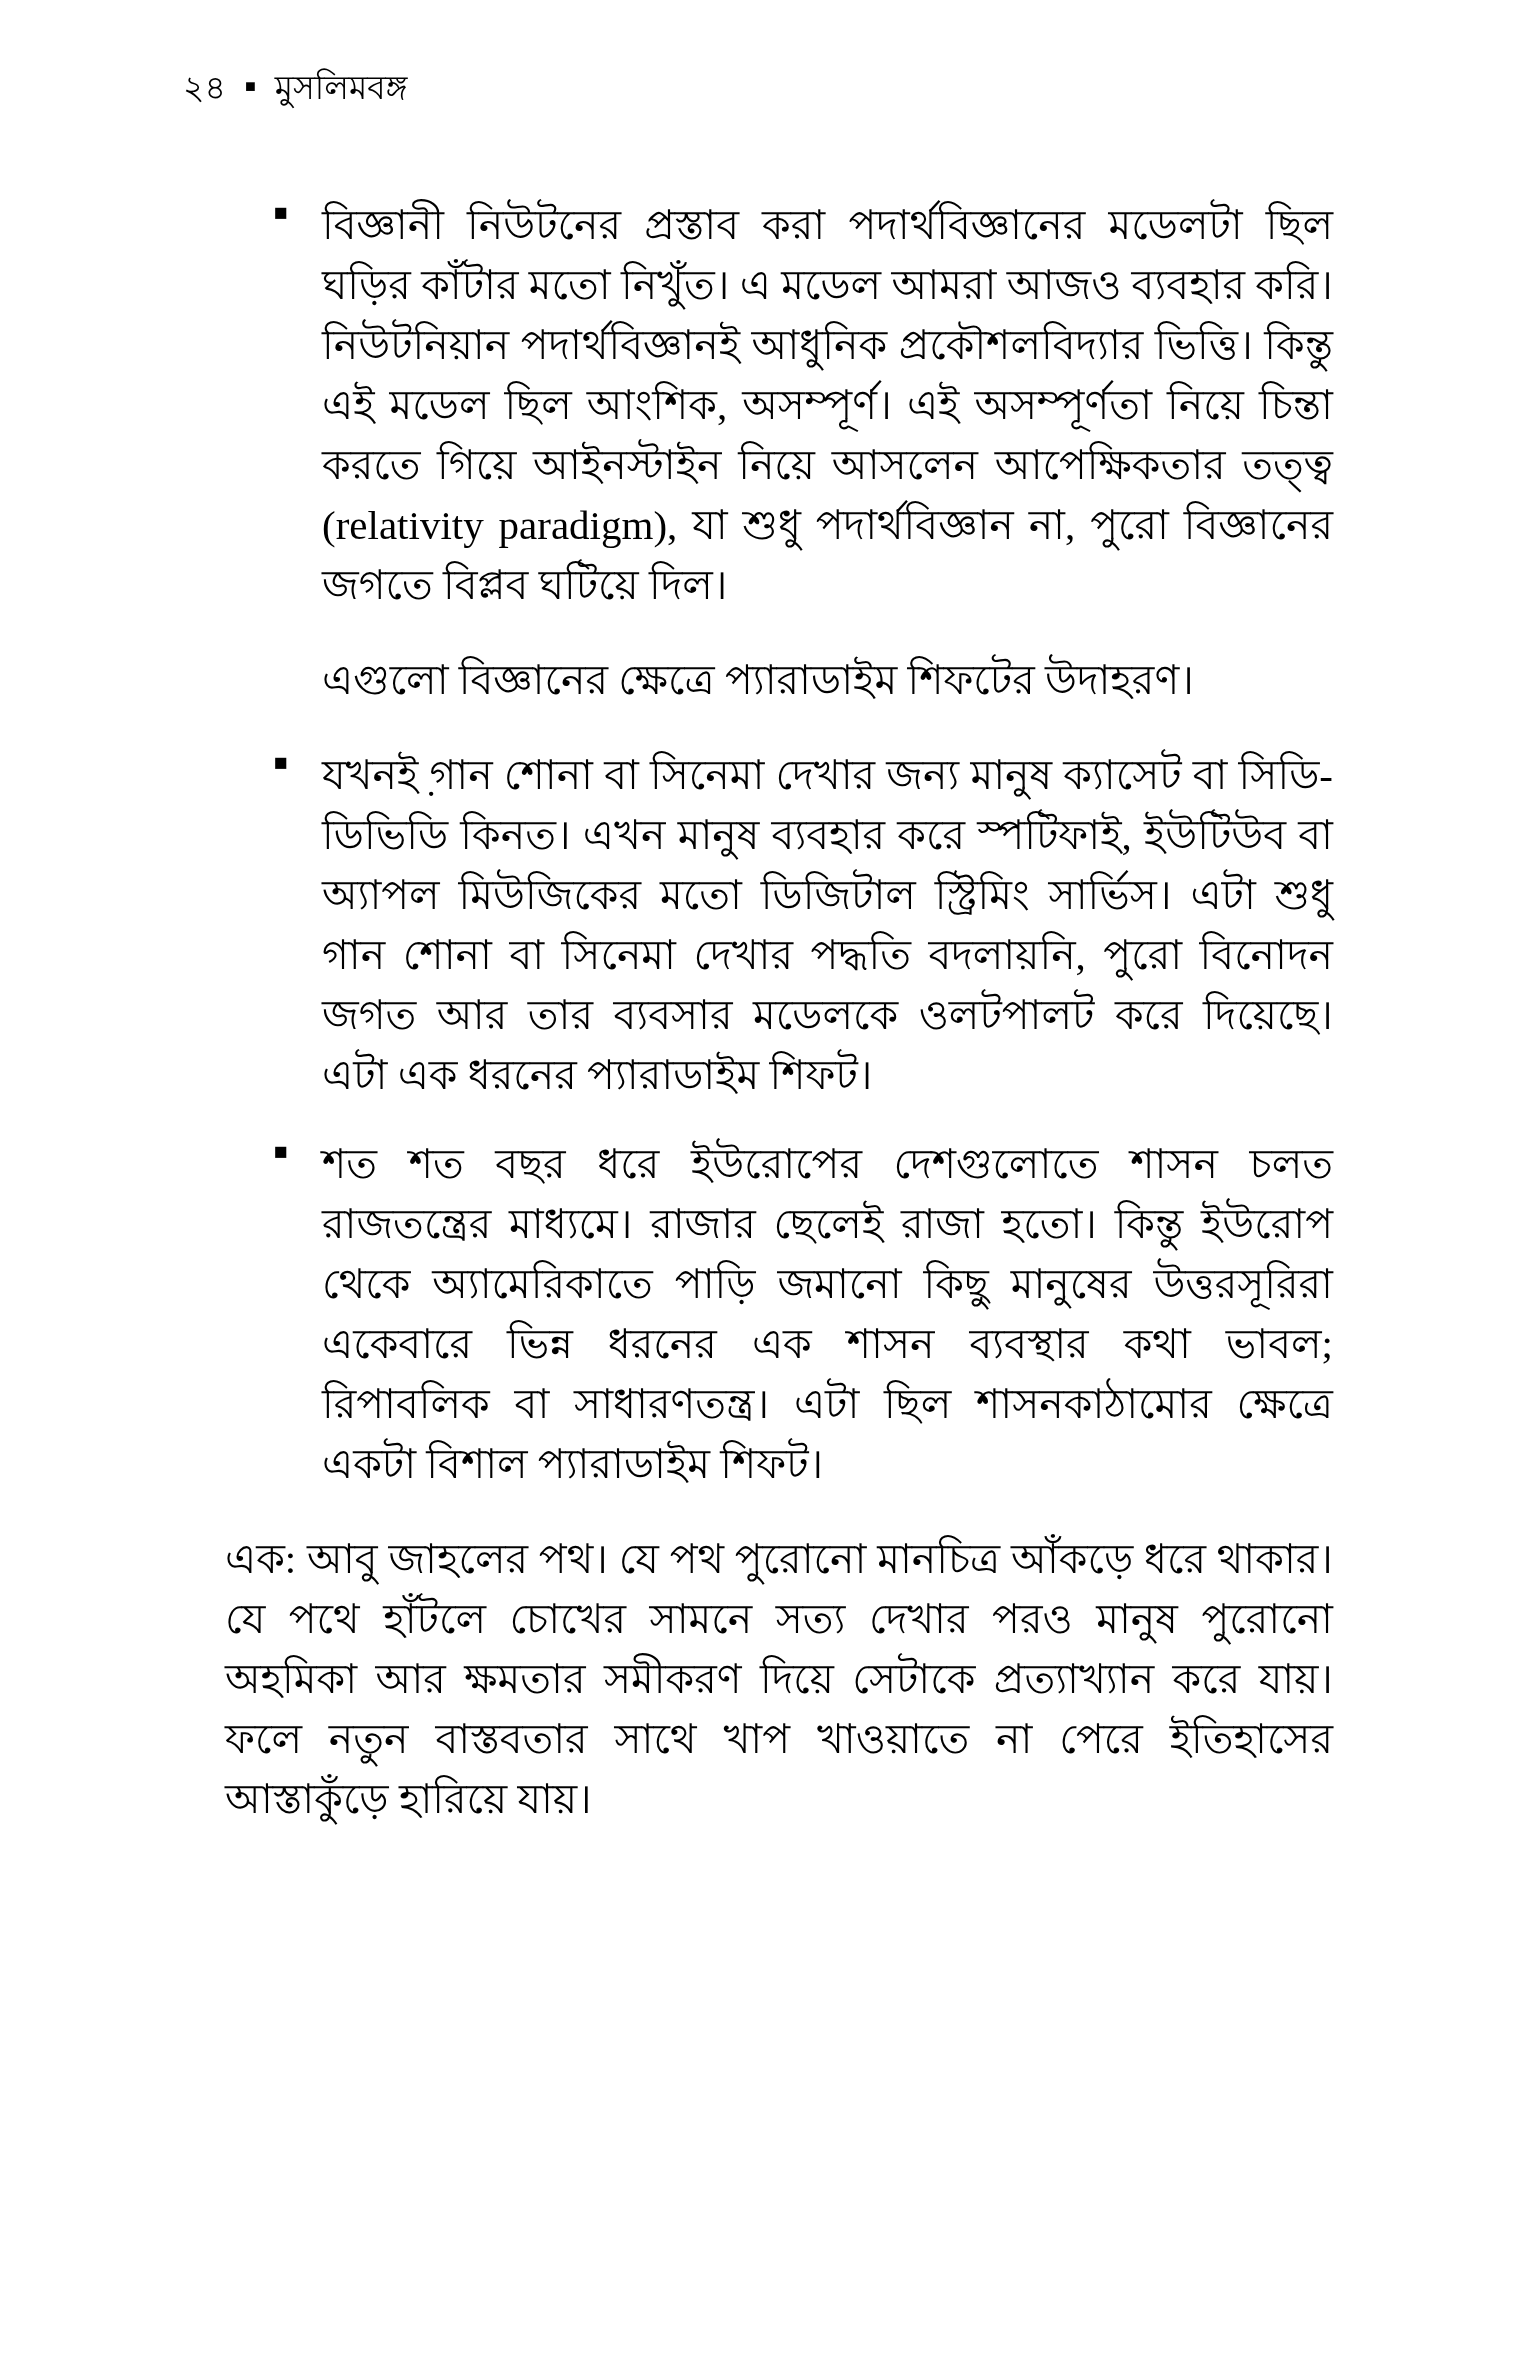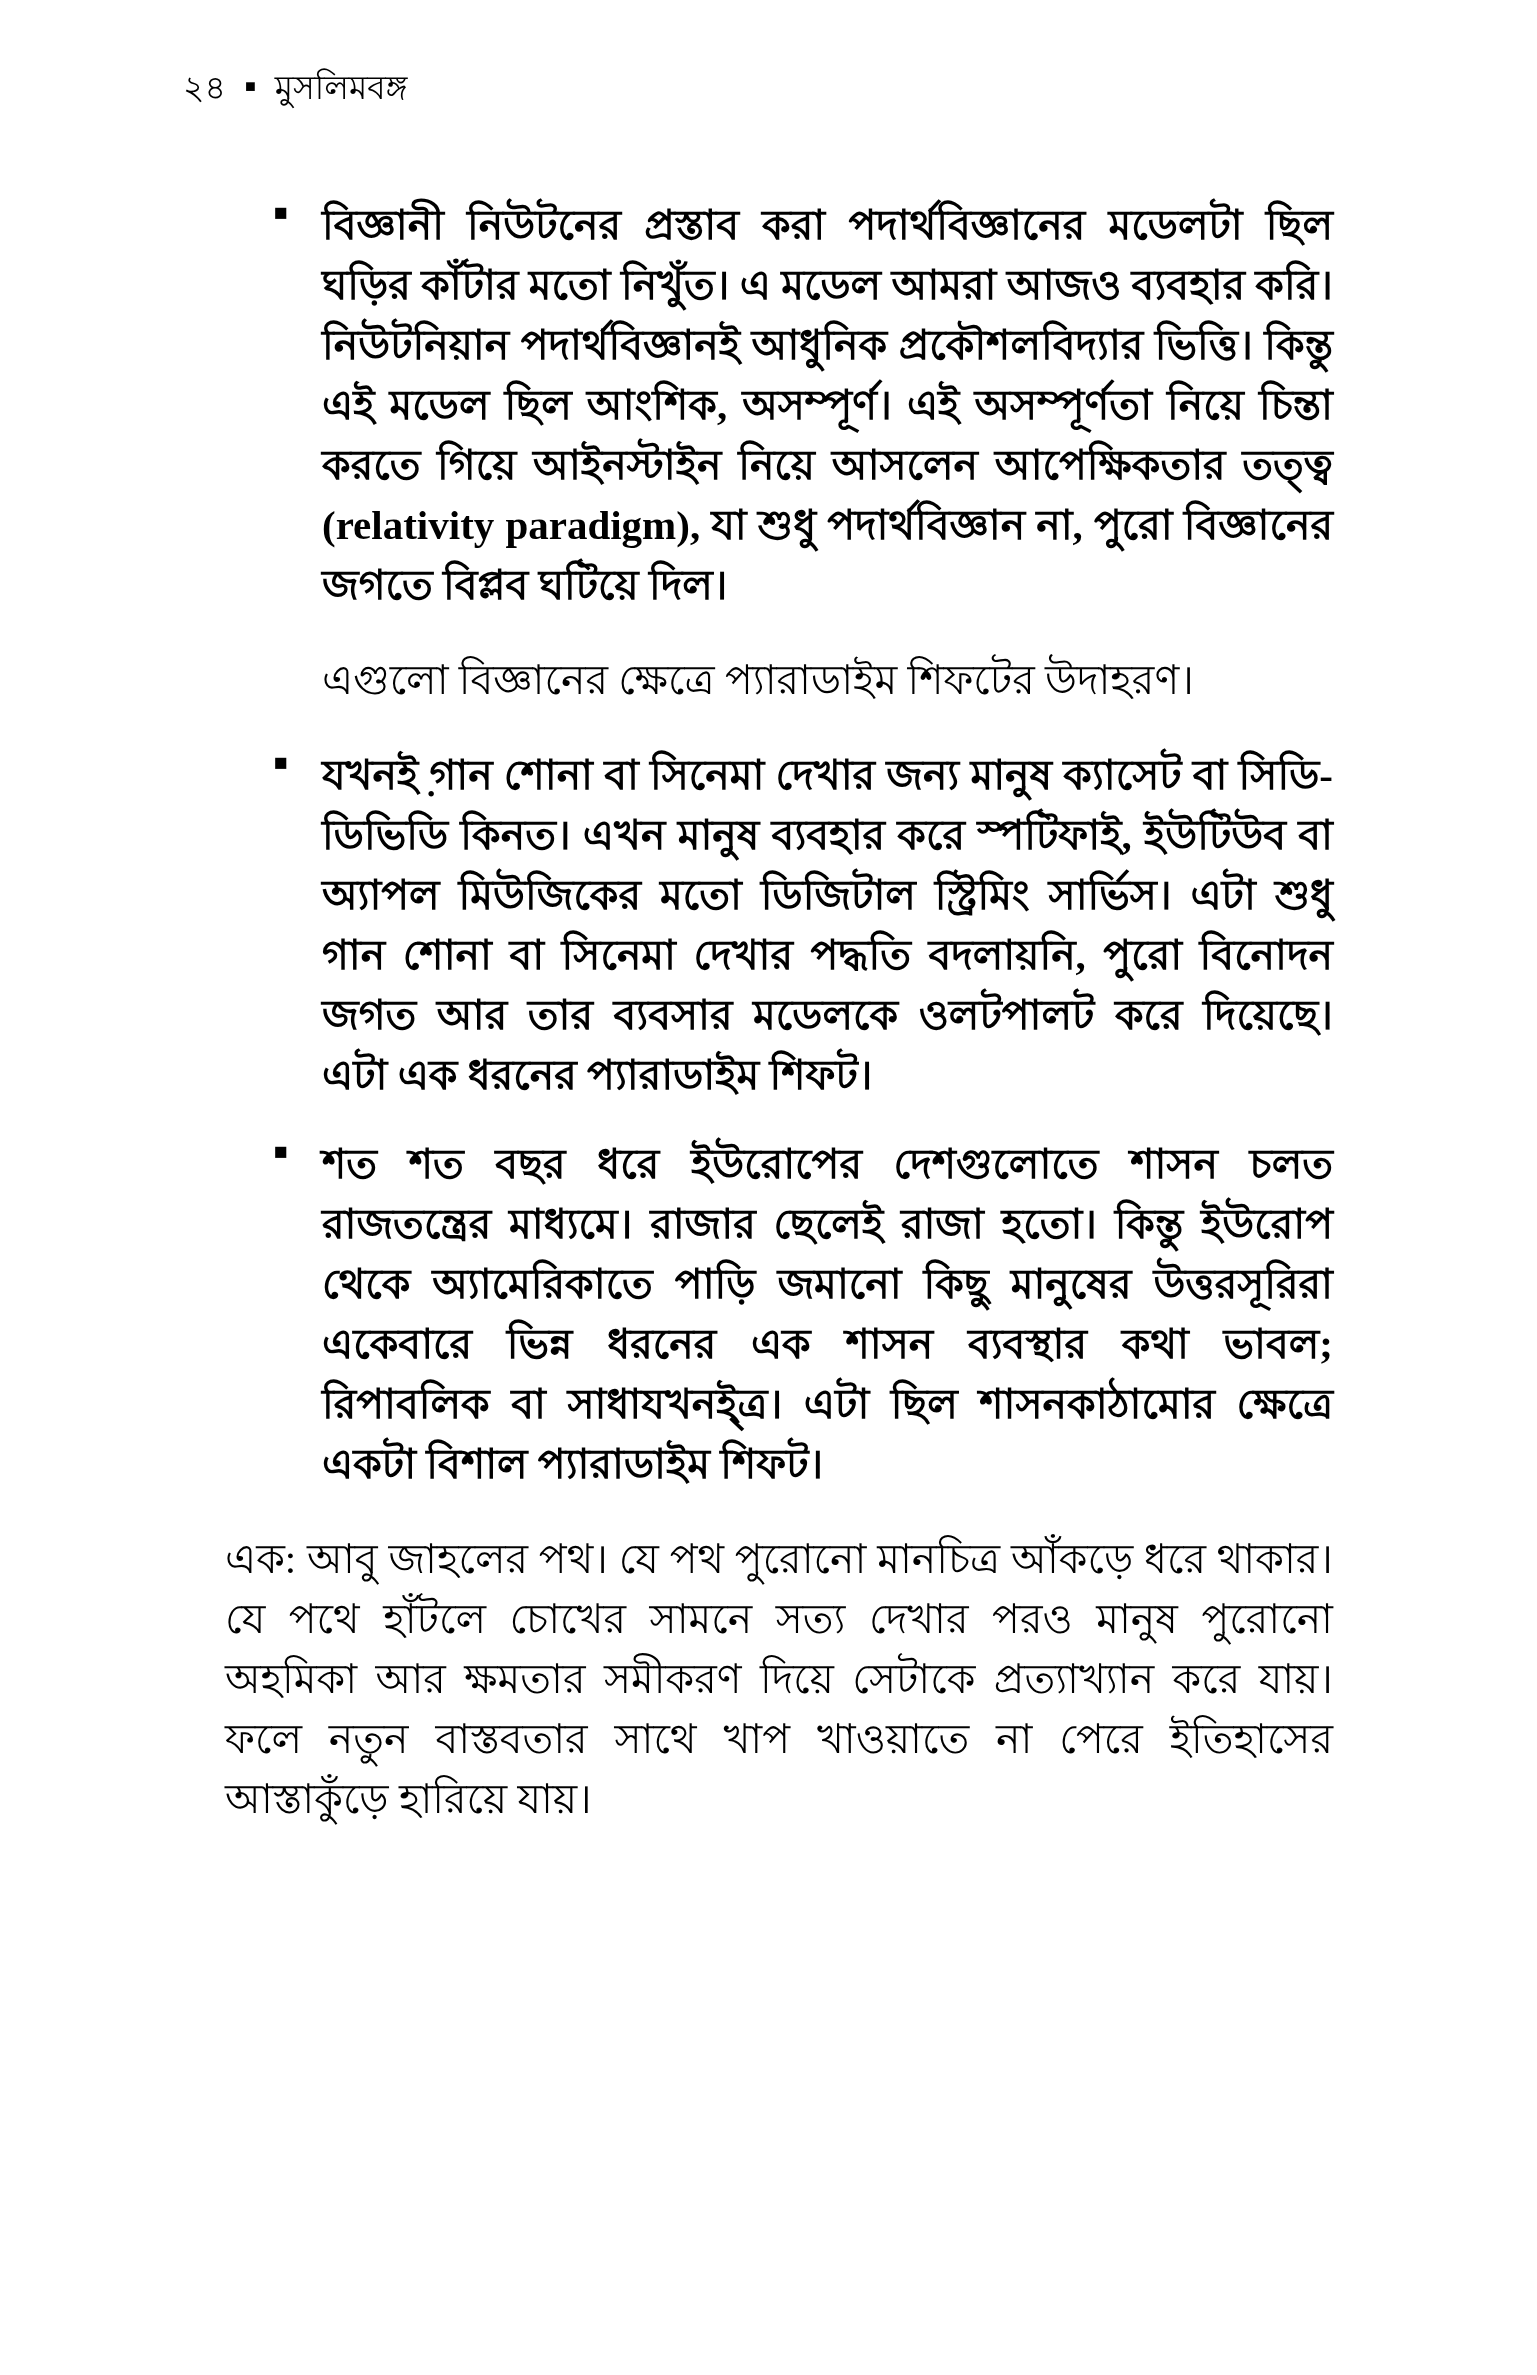--- a/index.html
+++ b/index.html
@@ -67,21 +67,20 @@
   }
   .bullet-marker {
     position: absolute;
     left: -48px;
     top: 5.8px;
     font-size: 23px;
     line-height: 1;
   }
   .bullet-text {
     display: block;
-    font-weight: bold;
   }
 </style>
 </head>
 <body>
 
 <div class="page">
 
   <header class="running-head">
     <span>২৪</span>
     <span class="head-square">■</span>
@@ -98,21 +97,21 @@
   <p class="para single-line">এগুলো বিজ্ঞানের ক্ষেত্রে প্যারাডাইম শিফটের উদাহরণ।</p>
 
 
   <ul class="bullets">
     <li class="bullet-item">
       <span class="bullet-marker">■</span>
       <span class="bullet-text">যখনই় গান শোনা বা সিনেমা দেখার জন্য মানুষ ক্যাসেট বা সিডি-ডিভিডি কিনত। এখন মানুষ ব্যবহার করে স্পটিফাই, ইউটিউব বা অ্যাপল মিউজিকের মতো ডিজিটাল স্ট্রিমিং সার্ভিস। এটা শুধু গান শোনা বা সিনেমা দেখার পদ্ধতি বদলায়নি, পুরো বিনোদন জগত আর তার ব্যবসার মডেলকে ওলটপালট করে দিয়েছে। এটা এক ধরনের প্যারাডাইম শিফট।</span>
     </li>
     <li class="bullet-item">
       <span class="bullet-marker">■</span>
-      <span class="bullet-text">শত শত বছর ধরে ইউরোপের দেশগুলোতে শাসন চলত রাজতন্ত্রের মাধ্যমে। রাজার ছেলেই রাজা হতো। কিন্তু ইউরোপ থেকে অ্যামেরিকাতে পাড়ি জমানো কিছু মানুষের উত্তরসূরিরা একেবারে ভিন্ন ধরনের এক শাসন ব্যবস্থার কথা ভাবল; রিপাবলিক বা সাধাযখনই্ত্র। এটা ছিল শাসনকাঠামোর ক্ষেত্রে একটা বিশাল প্যারাডাইম শিফট।</span>
+      <span class="bullet-text">শত শত বছর ধরে ইউরোপের দেশগুলোতে শাসন চলত রাজতন্ত্রের মাধ্যমে। রাজার ছেলেই রাজা হতো। কিন্তু ইউরোপ থেকে অ্যামেরিকাতে পাড়ি জমানো কিছু মানুষের উত্তরসূরিরা একেবারে ভিন্ন ধরনের এক শাসন ব্যবস্থার কথা ভাবল; রিপাবলিক বা সাধারণতন্ত্র। এটা ছিল শাসনকাঠামোর ক্ষেত্রে একটা বিশাল প্যারাডাইম শিফট।</span>
     </li>
   </ul>
 
 
   <p class="para indented">এক: আবু জাহলের পথ। যে পথ পুরোনো মানচিত্র আঁকড়ে ধরে থাকার। যে পথে হাঁটলে চোখের সামনে সত্য দেখার পরও মানুষ পুরোনো অহমিকা আর ক্ষমতার সমীকরণ দিয়ে সেটাকে প্রত্যাখ্যান করে যায়। ফলে নতুন বাস্তবতার সাথে খাপ খাওয়াতে না পেরে ইতিহাসের আস্তাকুঁড়ে হারিয়ে যায়।</p>
 
 </div>
 
 
 </body></html>

